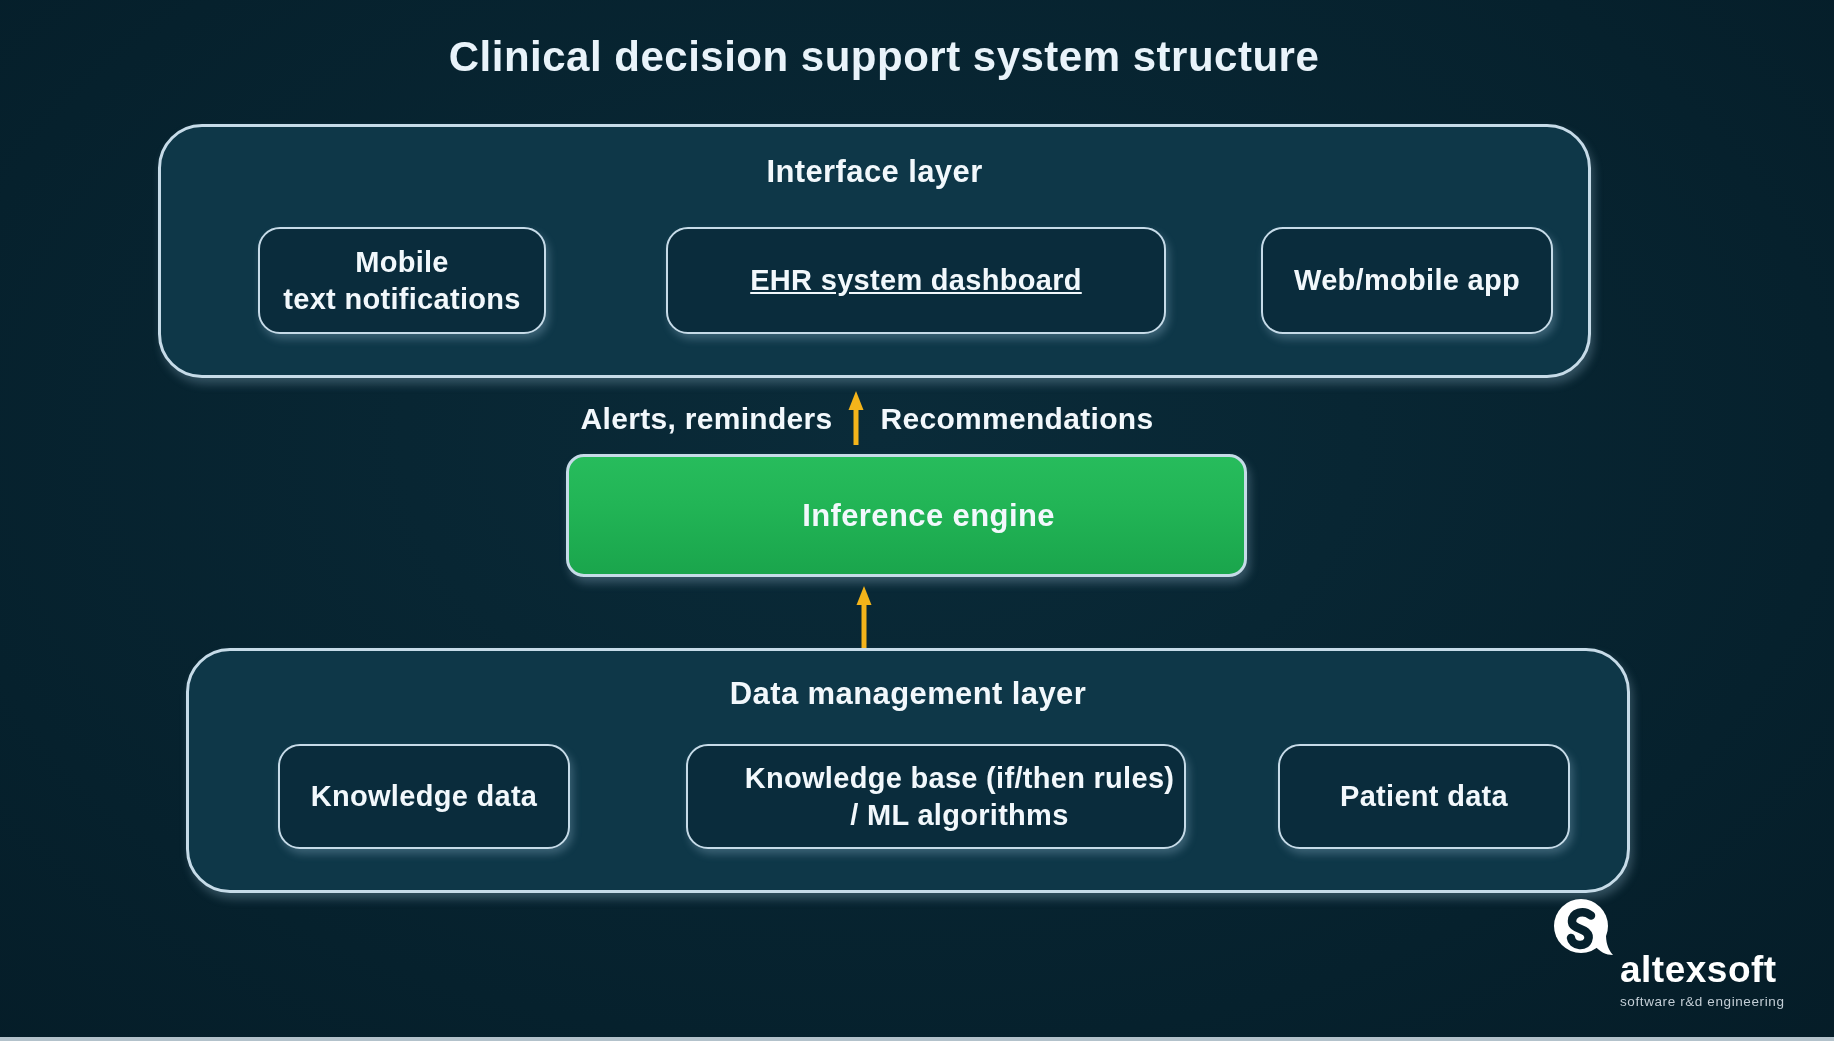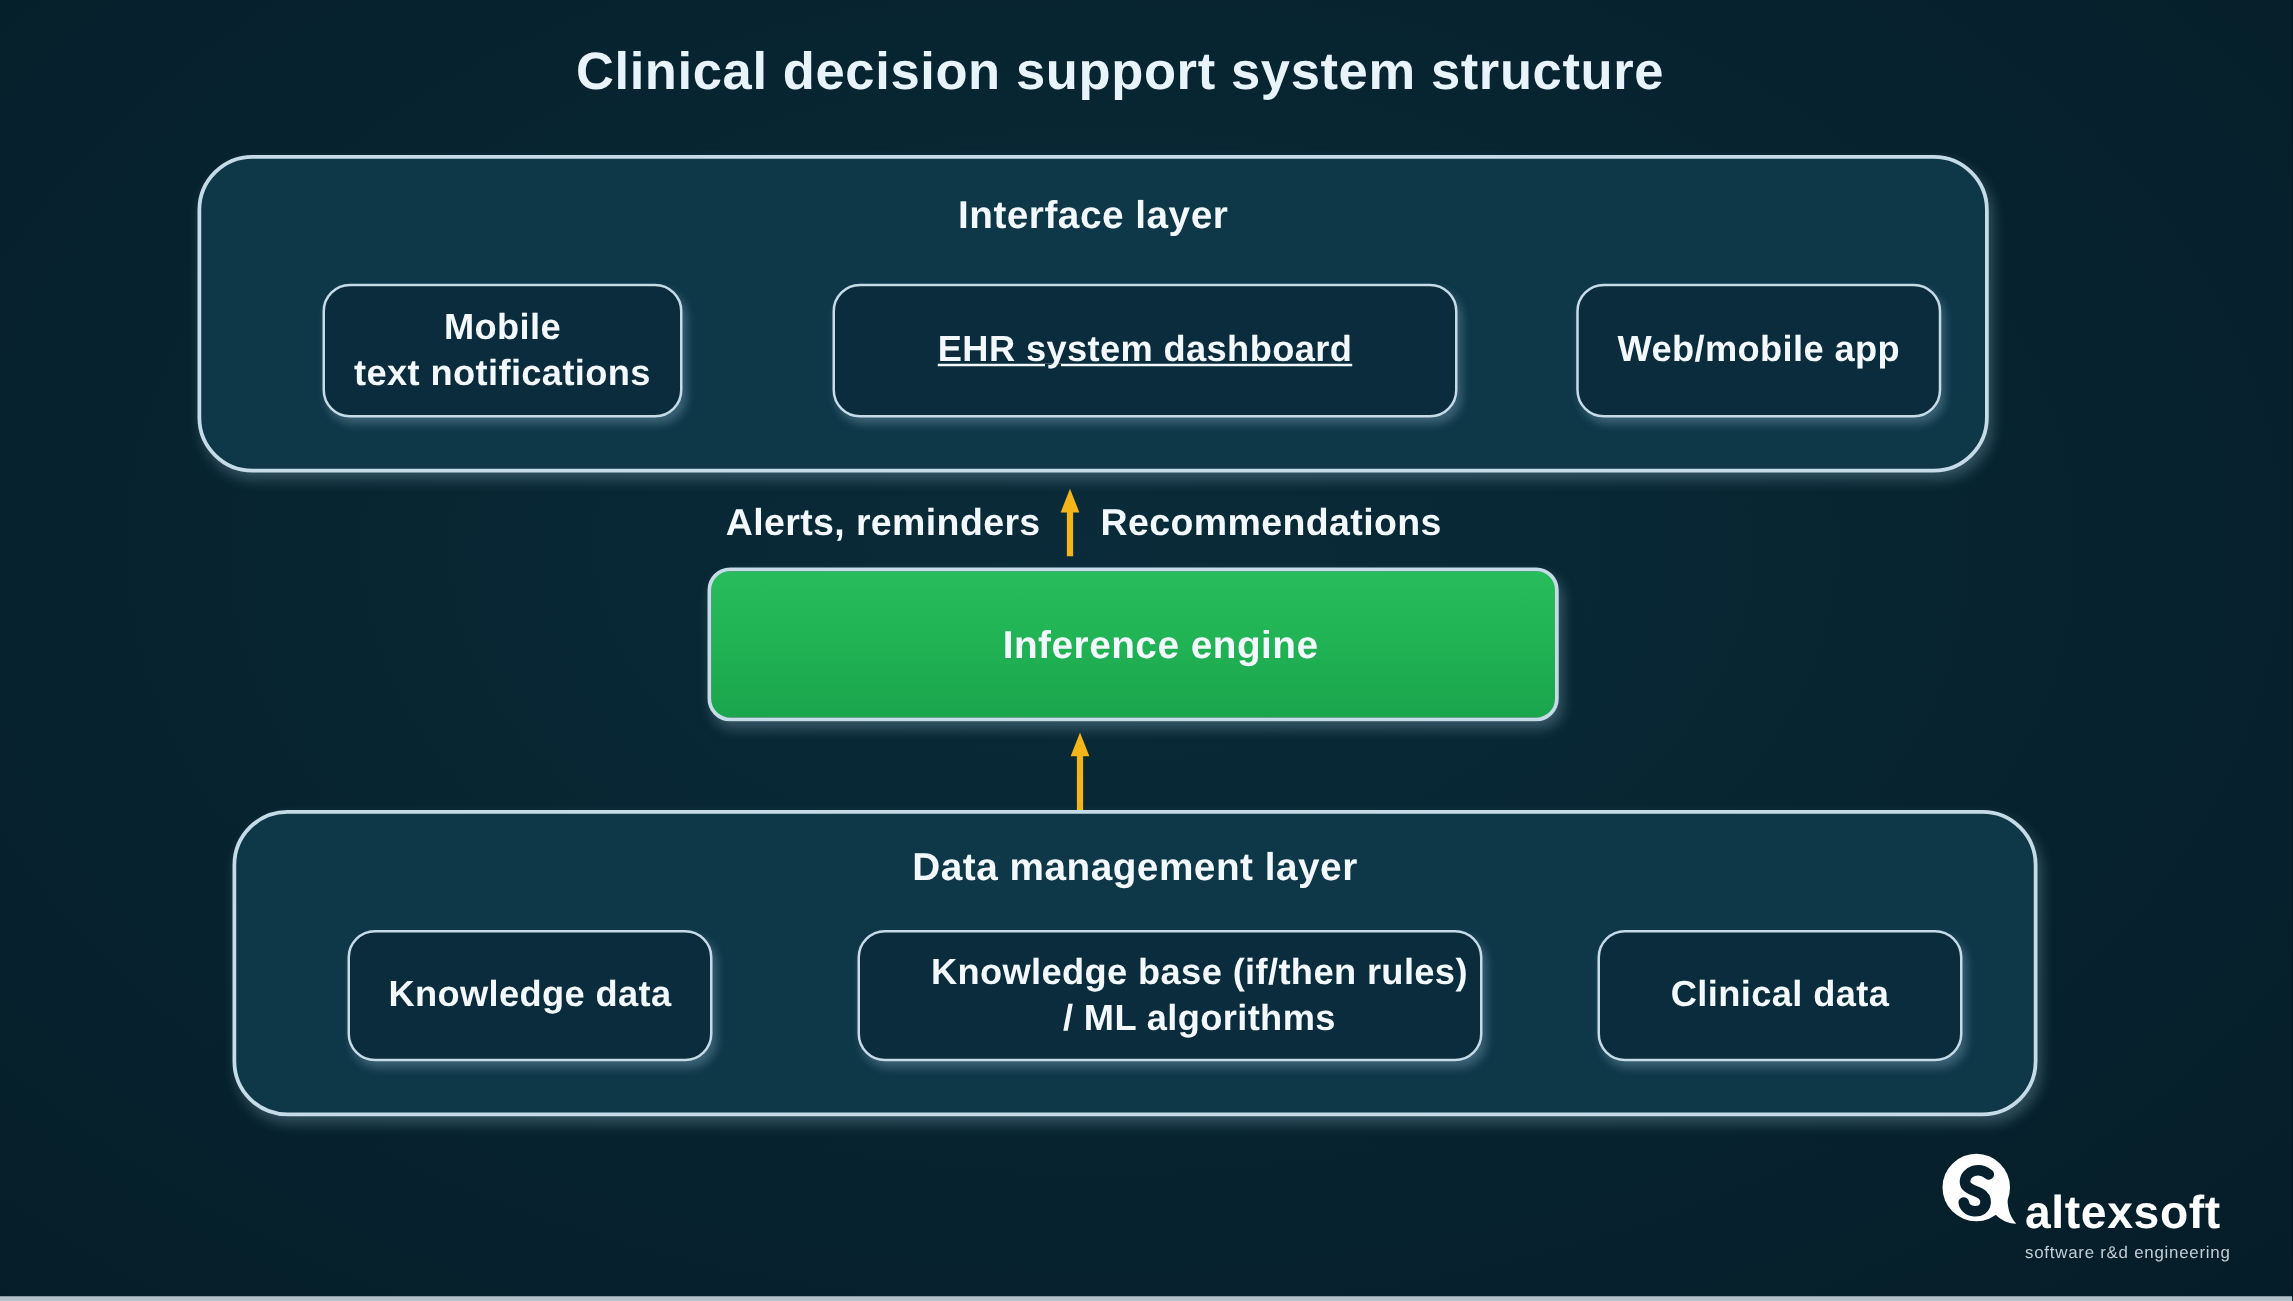--- a/index.html
+++ b/index.html
@@ -18,21 +18,21 @@
   html,body{background:#02141d;}
   .canvas{
     position:relative;
     width:1834px;height:1041px;
     overflow:hidden;
     font-family:"Liberation Sans","DejaVu Sans",sans-serif;
     color:var(--text);
     background:radial-gradient(ellipse 1400px 900px at 48% 42%, #0a2b39 0%, var(--background) 68%, #051c27 100%);
   }
   .title{
-    position:absolute;left:12px;top:33px;width:1768px;
+    position:absolute;left:0;top:33px;width:1768px;
     text-align:center;
     font-size:42px;font-weight:700;letter-spacing:.5px;
     color:#e9f3fa;
   }
   .panel{
     position:absolute;
     background:var(--panel);
     border:3px solid var(--border);
     border-radius:44px;
     box-shadow:3px 6px 10px rgba(165,200,222,.28);
@@ -74,21 +74,21 @@
     background:linear-gradient(180deg,#27bc5c 0%,var(--accent-green) 40%,var(--accent-green-dark) 100%);
     border:3px solid var(--border);
     border-radius:18px;
     box-shadow:3px 6px 10px rgba(165,200,222,.30);
     display:flex;align-items:center;justify-content:center;
     font-size:31px;font-weight:700;letter-spacing:.4px;padding-left:44px;
   }
   .arrow2-wrap{position:absolute;left:853px;top:586px;}
   .logo{
     position:absolute;left:1552px;top:897px;width:260px;
-    display:flex;align-items:center;
+    display:flex;align-items:flex-start;
   }
   .logo-mark{width:64px;height:64px;flex:0 0 auto;}
   .logo-text{margin-left:4px;margin-top:54px;}
   .logo-word{font-size:37px;font-weight:700;letter-spacing:.5px;color:#ffffff;line-height:1;}
   .logo-tag{font-size:13.5px;font-weight:400;color:var(--tagline);letter-spacing:.6px;margin-top:6px;}
   .bottom-edge{
     position:absolute;left:0;bottom:0;width:100%;height:4px;
     background:var(--bottom-line);
   }
 </style>
@@ -136,21 +136,21 @@
   <div class="panel panel-data">
     <div class="panel-label">Data management layer</div>
     <div class="node node-clinical">
       <span>Knowledge data</span>
     </div>
     <div class="node node-knowledge">
       <span>Knowledge base (if/then rules)</span>
       <span>/ ML algorithms</span>
     </div>
     <div class="node node-patient">
-      <span>Clinical data</span>
+      <span>Patient data</span>
     </div>
   </div>
 
   <div class="logo">
     <svg class="logo-mark" viewBox="0 0 64 64">
       <circle cx="29" cy="29" r="27" fill="#ffffff"></circle>
       <path d="M42 48 C48 55 54 58 61 58 C55 51 54 44 54 37 C51 43 47 46 42 48 Z" fill="#ffffff"></path>
       <path d="M39 18.5 C31 12 20.5 16 20 24 C19.6 31 29.5 31 34 35 C39 39.5 36.5 48.5 27.5 48 C22.5 47.6 19.5 44.5 19 41" fill="none" stroke="#06212d" stroke-width="8.5" stroke-linecap="round"></path>
     </svg>
     <div class="logo-text">

